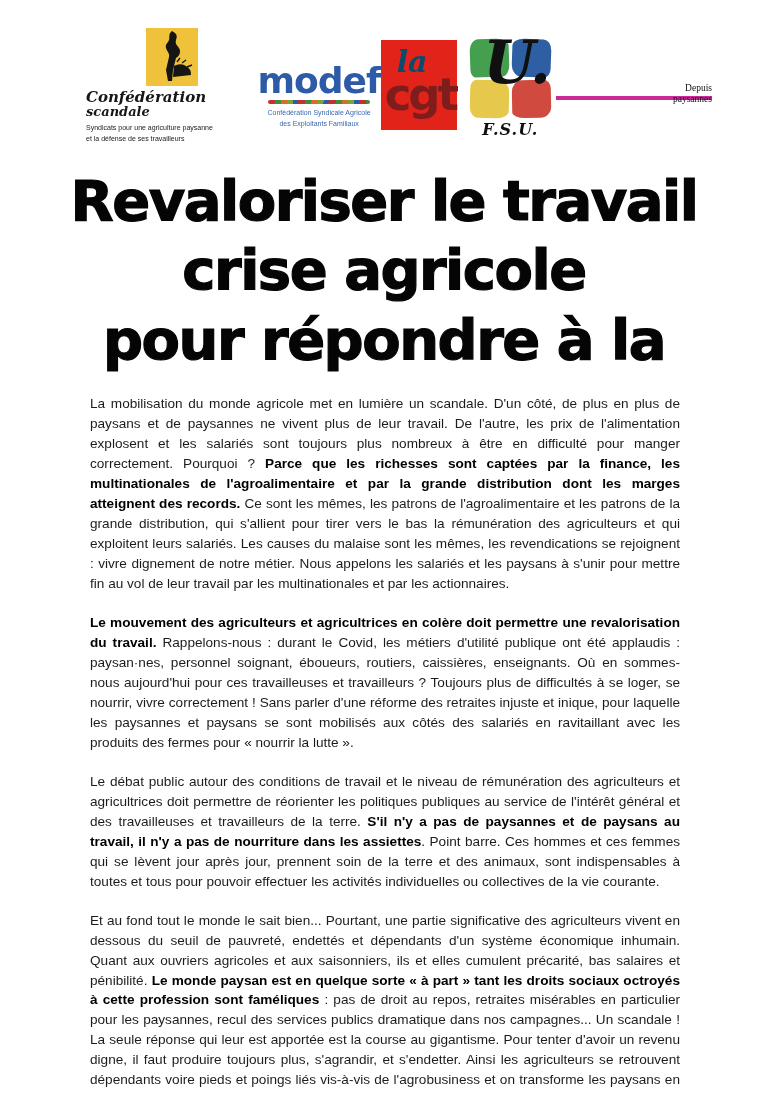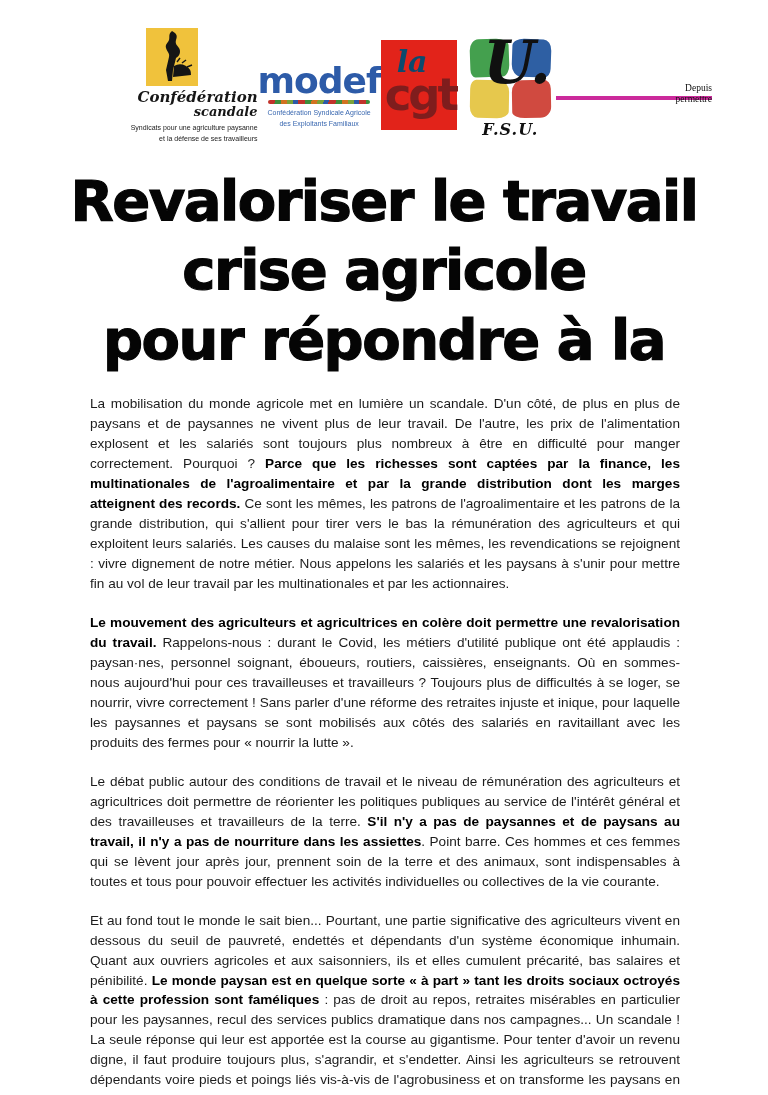--- a/index.html
+++ b/index.html
@@ -8,21 +8,21 @@
     font-family:"Liberation Sans",sans-serif; overflow:hidden;
   }
 
   
   .logo-row {
     display:flex; justify-content:space-between; align-items:center;
     padding:34px 56px 0 86px; height:104px;
   }
 
   
-  .cp-logo { width:180px; text-align:right; }
+  .cp-logo { width:180px; text-align:left; }
   .cp-square { width:52px; height:58px; background:#f0c23c; margin:0 auto;
     display:flex; align-items:flex-end; justify-content:center; }
   .cp-name { font-family:"DejaVu Serif",serif; font-style:italic; font-weight:bold;
     font-size:15px; line-height:1.0; color:#161616; margin-top:4px; }
   .cp-name-2 { font-size:13px; }
   .cp-tagline { font-size:7px; line-height:1.45; color:#1a1a1a; margin-top:5px; }
 
   
   .modef-logo { width:128px; text-align:center; margin-top:22px; }
   .modef-word { font-family:"DejaVu Sans",sans-serif; font-weight:bold;
@@ -132,21 +132,21 @@
         <div class="fsu-sq fsu-bl" style="background-color: rgb(230, 200, 77);"></div>
         <div class="fsu-sq fsu-br" style="background-color: rgb(208, 74, 64);"></div>
       </div>
       <div class="fsu-u">U.</div>
       <div class="fsu-label">F.S.U.</div>
     </div>
 
     <div class="sol-logo">
       <div class="sol-union">
         <div>Depuis</div>
-        <div>permettre</div>
+        <div>paysannes</div>
       </div>
       <div class="sol-underline" style="background-color: rgb(203, 42, 155);"></div>
     </div>
 
   </div>
 
   <div class="doc-title">
     <div>Revaloriser le travail</div>
     <div>crise agricole</div>
     <div>pour répondre à la</div>

